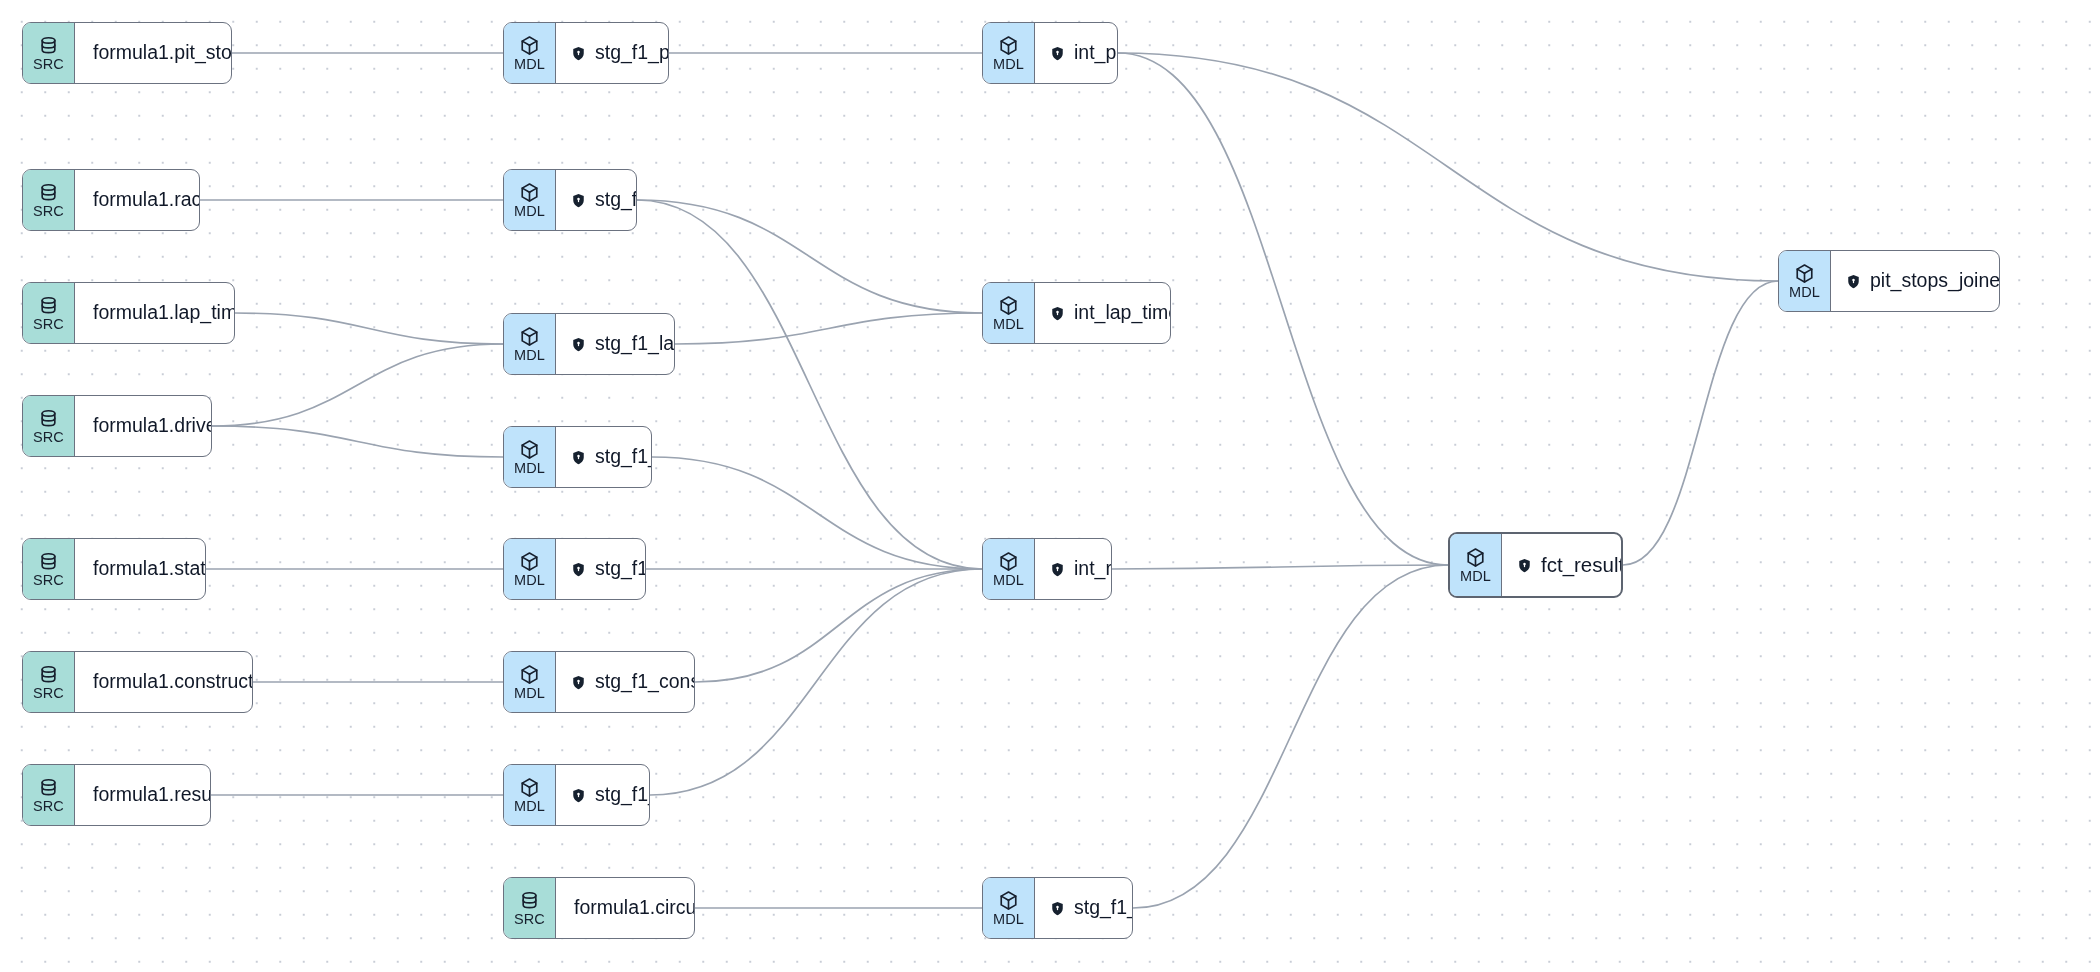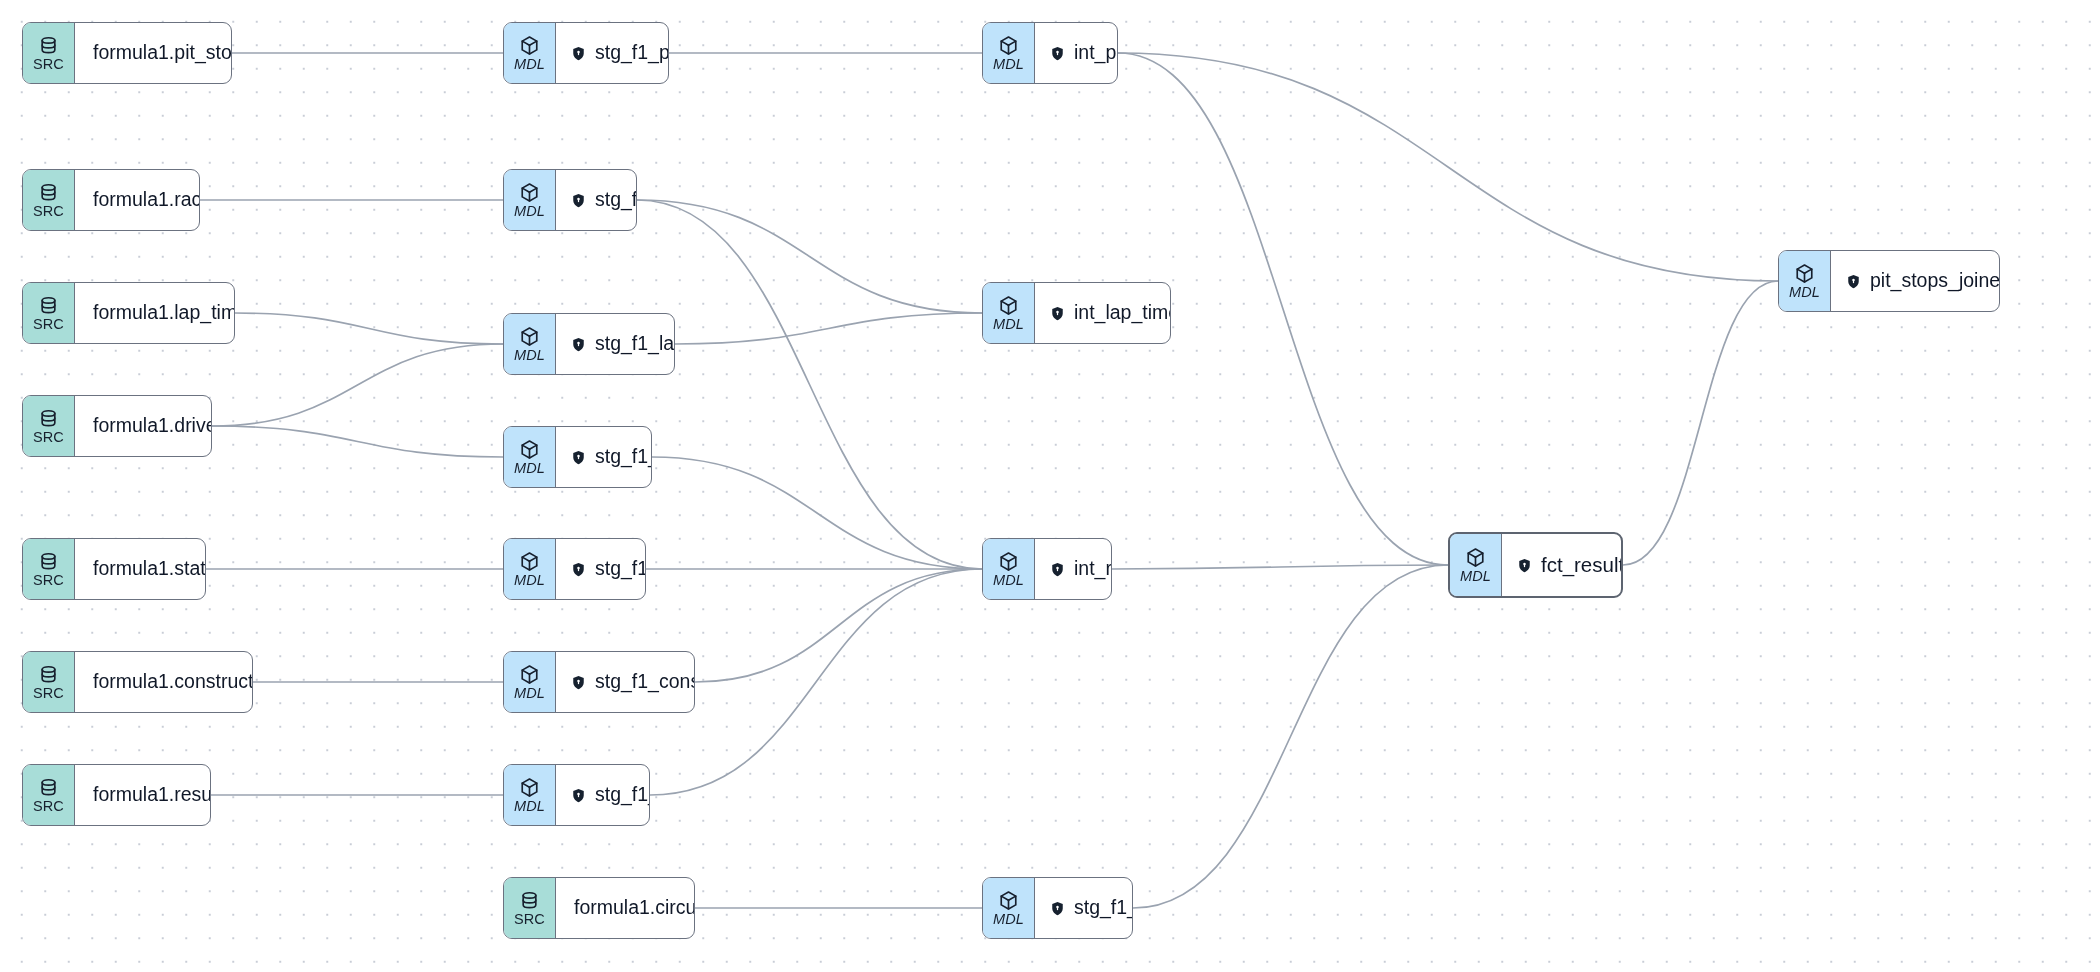--- a/index.html
+++ b/index.html
@@ -66,21 +66,21 @@
     display: flex;
     flex-direction: column;
     align-items: center;
     justify-content: center;
     gap: 1px;
     border-right: 1.6px solid #6b7280;
     user-select: none;
   }
 
   .badge.src { background: #a8ddd8; }
-  .badge.mdl { background: #bfe3fb; font-style: italic; }
+  .badge.mdl { background: #bfe3fb; }
 
   .badge-icon {
     display: block;
     width: 21px;
     height: 21px;
     line-height: 0;
   }
   .badge-icon svg { display: block; width: 21px; height: 21px; }
 
   .badge-label {

